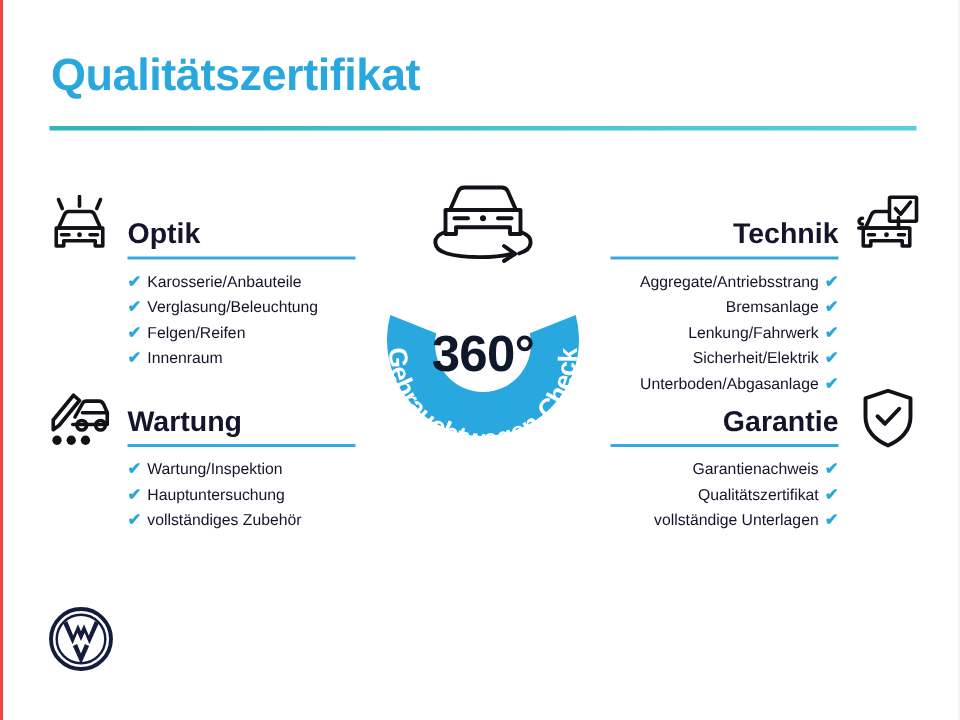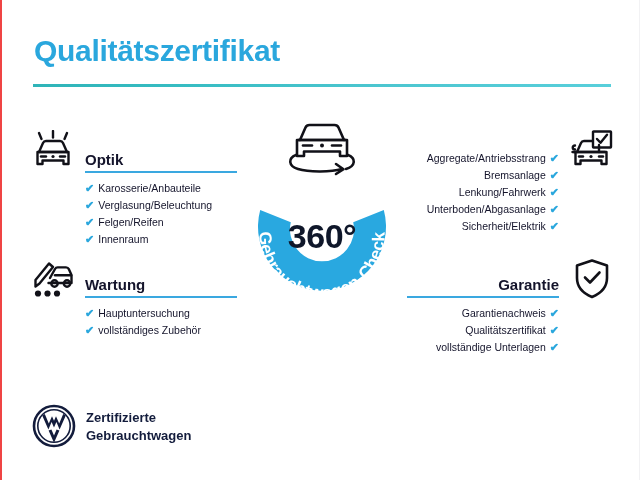--- a/index.html
+++ b/index.html
@@ -45,21 +45,21 @@
   .section {
     position: absolute;
   }
   .sec-head {
     position: relative;
     height: 30px;
   }
   .sec-title {
     position: absolute;
     bottom: 5px;
-    font-size: 15px;
+    font-size: 19px;
     font-weight: bold;
     color: #14142b;
     white-space: nowrap;
   }
   .sec-rule {
     position: absolute;
     bottom: 0;
     height: 2px;
     background: #3aa8e0;
   }
@@ -239,32 +239,37 @@
       <div class="item"><span class="chk">✔</span><span>Innenraum</span></div>
     </div>
   </div>
 
   <div class="section sec-left" id="sec-wartung">
     <div class="sec-head">
       <div class="sec-title">Wartung</div>
       <div class="sec-rule"></div>
     </div>
     <div class="items">
+      <div class="item"><span class="chk">✔</span><span>Wartung/Inspektion</span></div>
       <div class="item"><span class="chk">✔</span><span>Hauptuntersuchung</span></div>
       <div class="item"><span class="chk">✔</span><span>vollständiges Zubehör</span></div>
     </div>
   </div>
 
   <div class="section sec-right" id="sec-technik">
+    <div class="sec-head">
+      <div class="sec-title">Technik</div>
+      <div class="sec-rule"></div>
+    </div>
     <div class="items">
       <div class="item"><span>Aggregate/Antriebsstrang</span><span class="chk">✔</span></div>
       <div class="item"><span>Bremsanlage</span><span class="chk">✔</span></div>
       <div class="item"><span>Lenkung/Fahrwerk</span><span class="chk">✔</span></div>
+      <div class="item"><span>Sicherheit/Elektrik</span><span class="chk">✔</span></div>
       <div class="item"><span>Unterboden/Abgasanlage</span><span class="chk">✔</span></div>
-      <div class="item"><span>Sicherheit/Elektrik</span><span class="chk">✔</span></div>
     </div>
   </div>
 
   <div class="section sec-right" id="sec-garantie">
     <div class="sec-head">
       <div class="sec-title">Garantie</div>
       <div class="sec-rule"></div>
     </div>
     <div class="items">
       <div class="item"><span>Garantienachweis</span><span class="chk">✔</span></div>
@@ -307,18 +312,14 @@
 
   <div id="vw-logo">
     <svg viewBox="0 0 44 44" width="44" height="44">
       <circle cx="22" cy="22" r="20" fill="none" stroke="#131c3c" stroke-width="2.6"></circle>
       <circle cx="22" cy="22" r="16.2" fill="none" stroke="#131c3c" stroke-width="1.6"></circle>
       <path d="M10.2 11.6 L16.4 25.5 L19.6 17.9 L22 23.4 L24.4 17.9 L27.6 25.5 L33.8 11.6
                L31.2 10 L27.2 19.6 L24 12.2 L22 16.8 L20 12.2 L16.8 19.6 L12.8 10 Z" fill="#131c3c"></path>
       <path d="M16.6 26.6 L22 38.8 L27.4 26.6 L24.6 25.4 L22 31.6 L19.4 25.4 Z" fill="#131c3c"></path>
     </svg>
   </div>
-  <div id="vw-text">
-    <div>Zertifizierte</div>
-    <div>Gebrauchtwagen</div>
-  </div>
 
 </div>
 
 </body></html>

